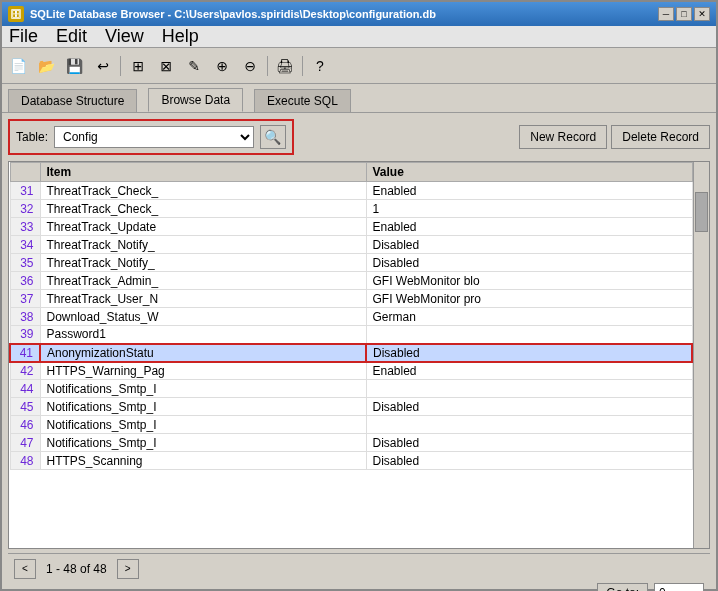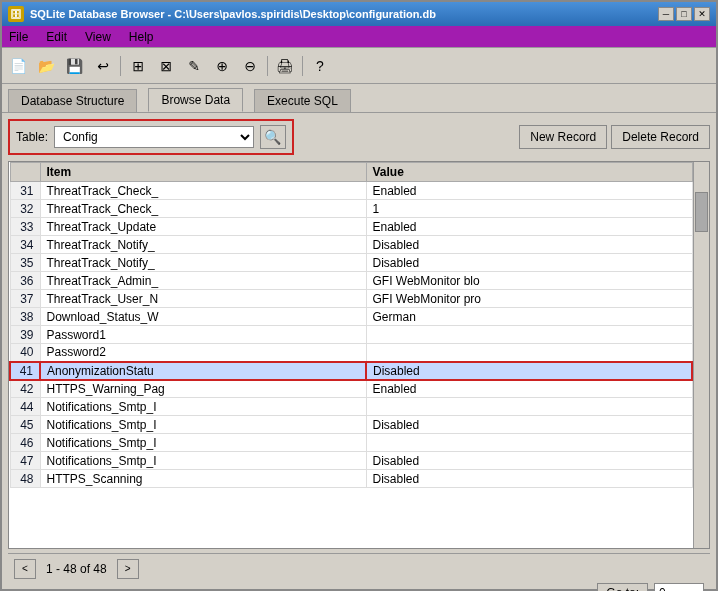--- a/index.html
+++ b/index.html
@@ -56,25 +56,25 @@
       background: #d4d0c8;
       border: 1px solid #888;
       font-size: 9px;
       cursor: pointer;
       display: flex;
       align-items: center;
       justify-content: center;
       color: #000;
     }
     .menu-bar {
-      background: #a21caf;
+      background: #e5e5e5;
       padding: 2px 4px;
       display: flex;
       gap: 12px;
-      font-size: 12px;
+      font-size: 18px;
       border-bottom: 1px solid #999;
       height: 22px;
       align-items: center;
     }
     .menu-item {
       cursor: pointer;
       padding: 1px 3px;
     }
     .toolbar {
       background: #d4d0c8;
@@ -211,21 +211,21 @@
       white-space: nowrap;
       overflow: hidden;
       max-width: 100px;
     }
     .row-selected td {
       background: #c5d8ff !important;
       border: 2px solid #cc2222 !important;
     }
     .col-num {
       width: 30px;
-      color: #0f172a;
+      color: #6d28d9;
       text-align: right;
       background: #f0f0f0;
     }
     .table-scroll {
       flex: 1;
       overflow-y: auto;
       overflow-x: hidden;
     }
     .status-bar {
       height: 30px;
@@ -417,25 +417,20 @@
                 <tr>
                   <td class="col-num">38</td>
                   <td>Download_Status_W</td>
                   <td>German</td>
                 </tr>
                 <tr>
                   <td class="col-num">39</td>
                   <td>Password1</td>
                   <td></td>
                 </tr>
-                <tr>
-                  <td class="col-num">40</td>
-                  <td>Password2</td>
-                  <td></td>
-                </tr>
                 <tr class="row-selected">
                   <td class="col-num">41</td>
                   <td>AnonymizationStatu</td>
                   <td>Disabled</td>
                 </tr>
                 <tr>
                   <td class="col-num">42</td>
                   <td>HTTPS_Warning_Pag</td>
                   <td>Enabled</td>
                 </tr>

